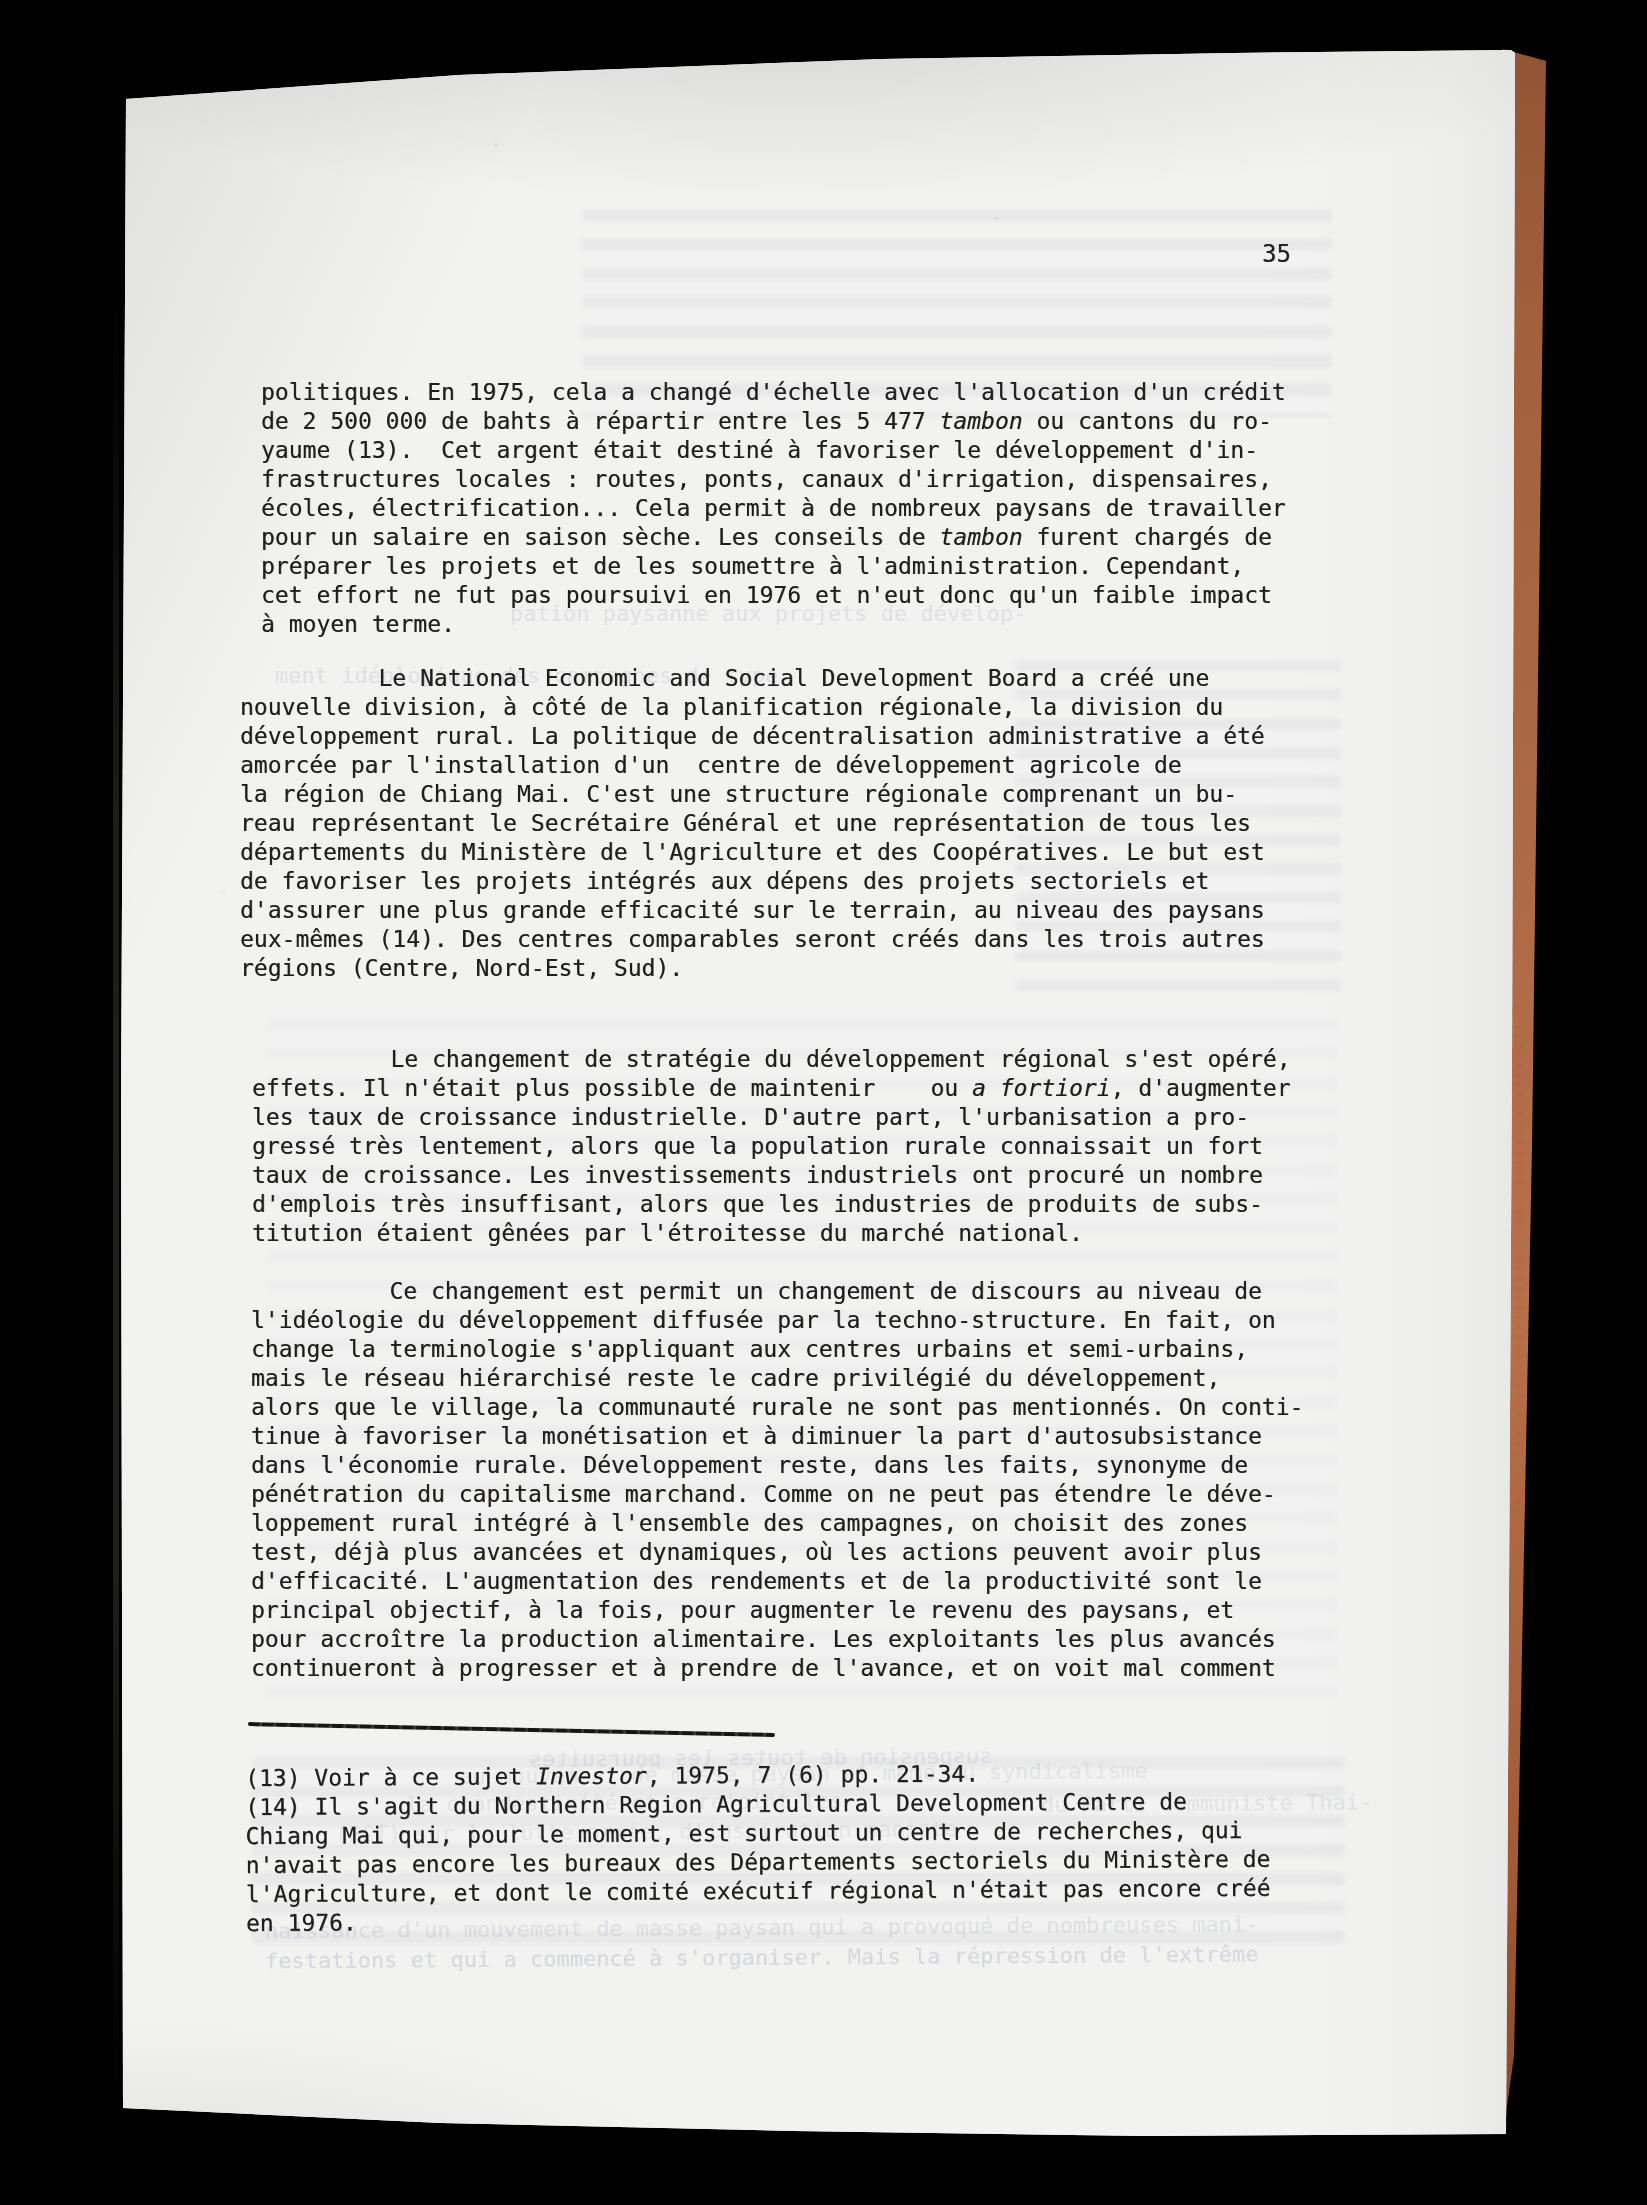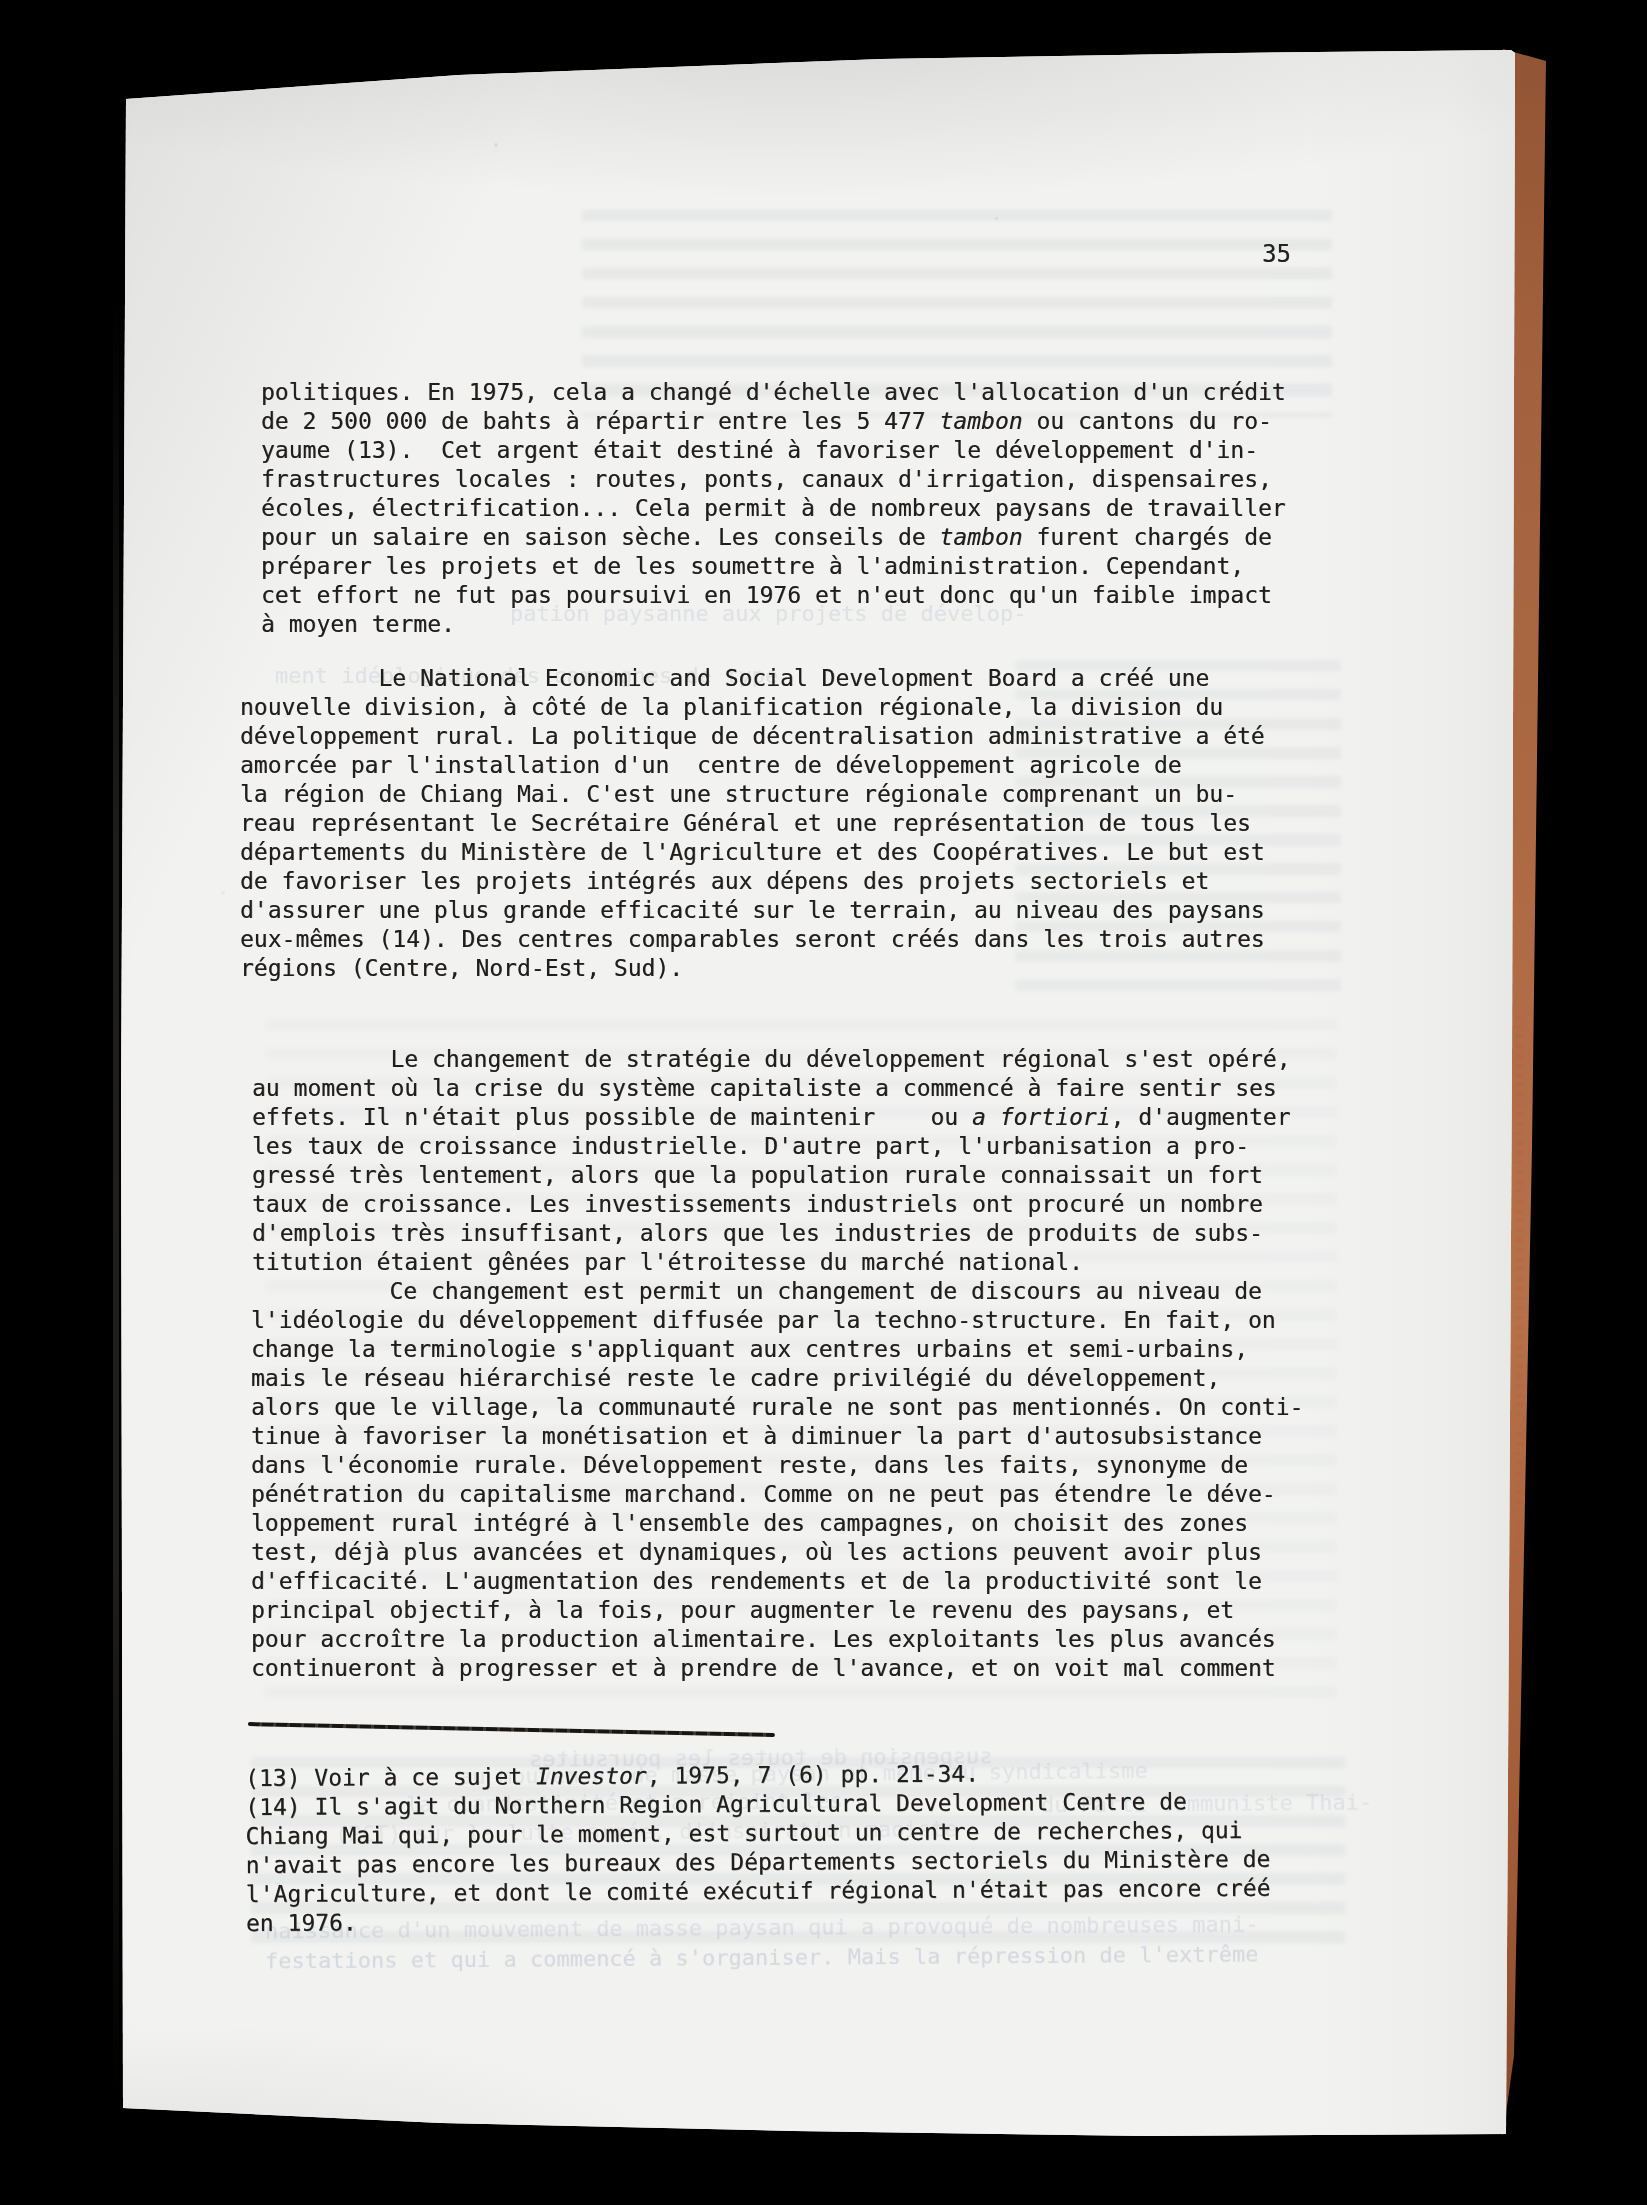--- a/index.html
+++ b/index.html
@@ -120,21 +120,20 @@
         <div class="ln">la région de Chiang Mai. C'est une structure régionale comprenant un bu-</div>
         <div class="ln">reau représentant le Secrétaire Général et une représentation de tous les</div>
         <div class="ln">départements du Ministère de l'Agriculture et des Coopératives. Le but est</div>
         <div class="ln">de favoriser les projets intégrés aux dépens des projets sectoriels et</div>
         <div class="ln">d'assurer une plus grande efficacité sur le terrain, au niveau des paysans</div>
         <div class="ln">eux-mêmes (14). Des centres comparables seront créés dans les trois autres</div>
         <div class="ln">régions (Centre, Nord-Est, Sud).</div>
       </div>
     <div class="para ink p3">
         <div class="ln">          Le changement de stratégie du développement régional s'est opéré,</div>
-        <div class="ln">au moment où la crise du système capitaliste a commencé à faire sentir ses</div>
         <div class="ln">effets. Il n'était plus possible de maintenir    ou <i>a fortiori</i>, d'augmenter</div>
         <div class="ln">les taux de croissance industrielle. D'autre part, l'urbanisation a pro-</div>
         <div class="ln">gressé très lentement, alors que la population rurale connaissait un fort</div>
         <div class="ln">taux de croissance. Les investissements industriels ont procuré un nombre</div>
         <div class="ln">d'emplois très insuffisant, alors que les industries de produits de subs-</div>
         <div class="ln">titution étaient gênées par l'étroitesse du marché national.</div>
       </div>
     <div class="para ink p4">
         <div class="ln">          Ce changement est permit un changement de discours au niveau de</div>
         <div class="ln">l'idéologie du développement diffusée par la techno-structure. En fait, on</div>

